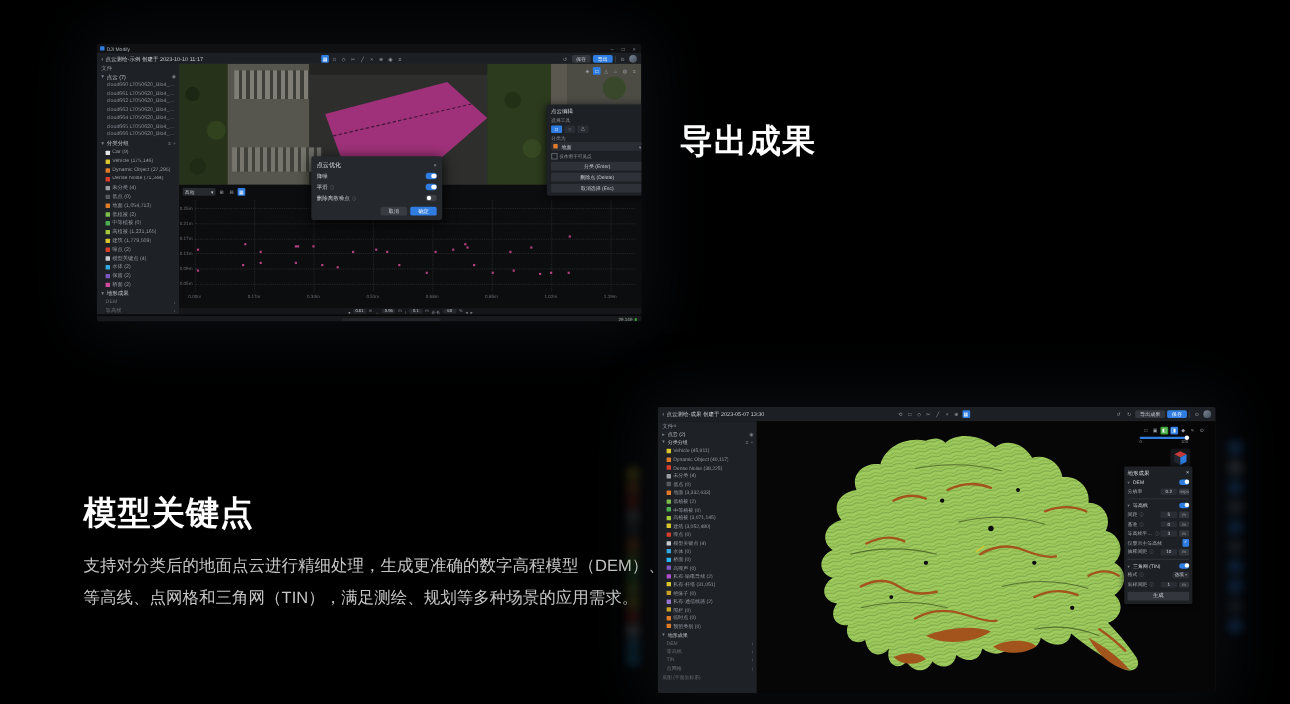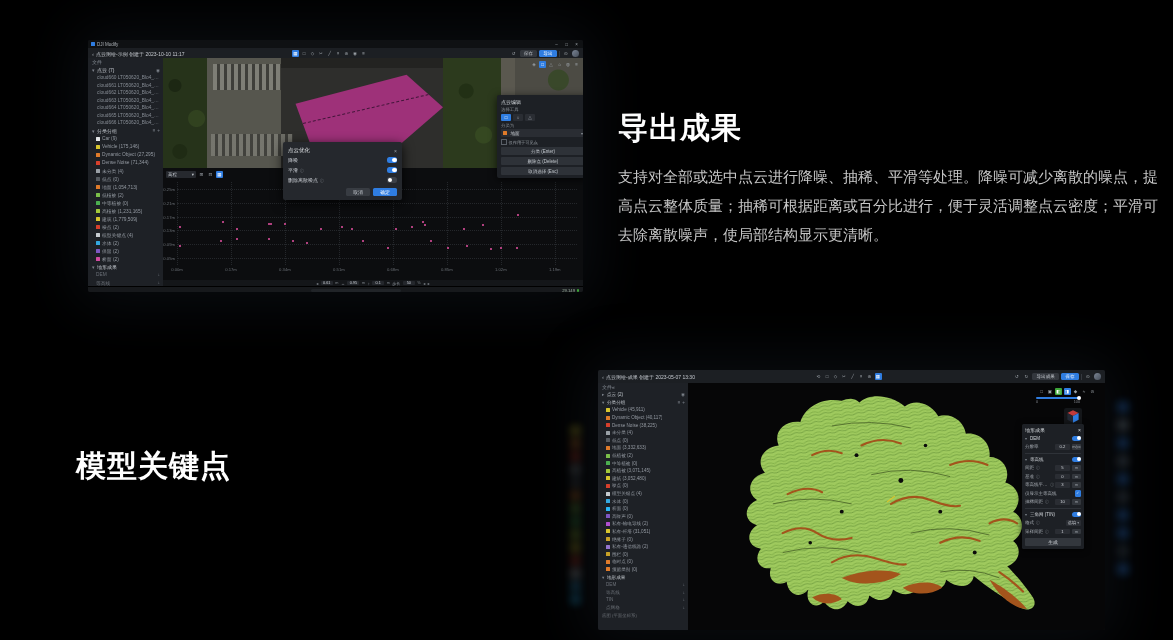--- a/index.html
+++ b/index.html
@@ -179,24 +179,24 @@
         align-items:center;justify-content:center;margin-top:2px;}
   .selc{color:#8b9198;font-size:3.8px;}
 </style>
 </head>
 <body>
 
 <div id="page">
 
   <div class="copy" id="copy1">
     <h2>导出成果</h2>
-    <p>支持对全部或选中点云进行降噪、抽稀、平滑等处理。降噪可减少离散的噪点，提高点云整体质量；抽稀可根据距离或百分比进行，便于灵活调整点云密度；平滑可去除离散噪声，使局部结构显示更清晰。</p>
   </div>
   <div class="copy" id="copy2">
     <h2>模型关键点</h2>
+    <p>支持对分类后的地面点云进行精细处理，生成更准确的数字高程模型（DEM）、等高线、点网格和三角网（TIN），满足测绘、规划等多种场景的应用需求。</p>
   </div>
 
   <div class="glow-strip" id="glow-left">
       <span class="gdot" style="background: rgb(216, 198, 46);"></span>
       <span class="gdot" style="background: rgb(224, 123, 42);"></span>
       <span class="gdot" style="background: rgb(216, 64, 44);"></span>
       <span class="gdot" style="background: rgb(154, 160, 166);"></span>
       <span class="gdot" style="background: rgb(86, 91, 97);"></span>
       <span class="gdot" style="background: rgb(224, 123, 42);"></span>
       <span class="gdot" style="background: rgb(124, 191, 74);"></span>

